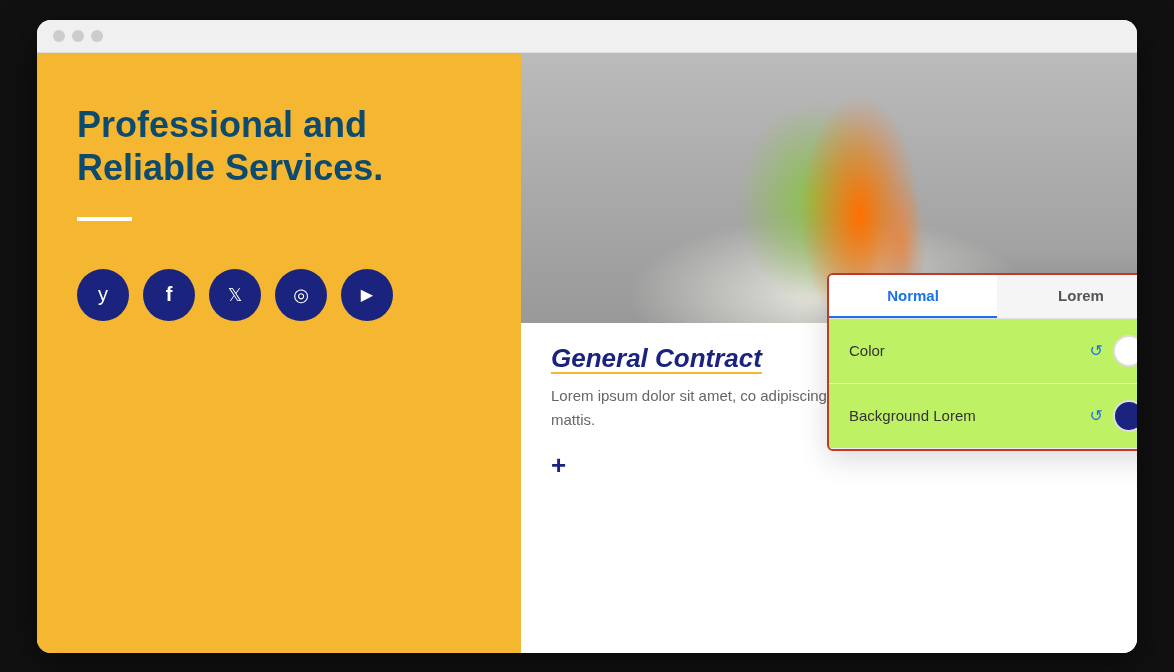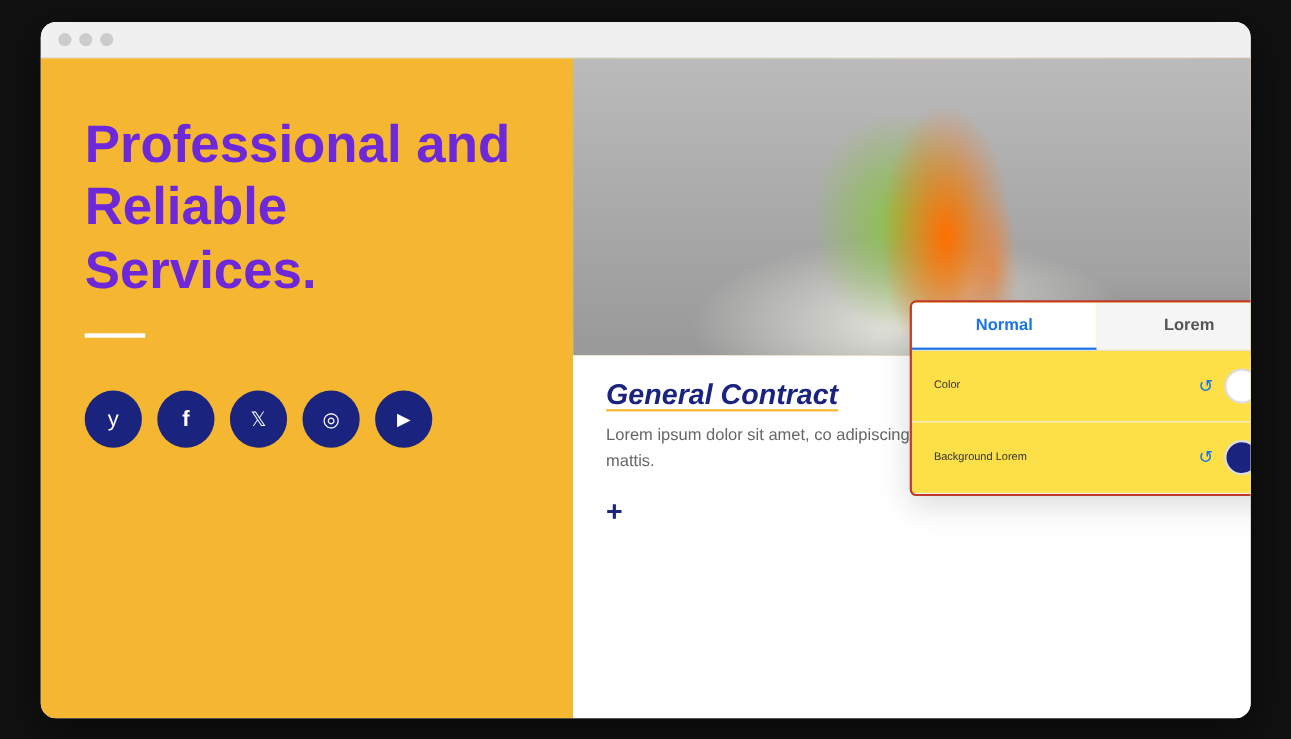--- a/index.html
+++ b/index.html
@@ -46,22 +46,22 @@
     .left-panel {
       width: 44%;
       background: #F5B731;
       padding: 50px 40px;
       display: flex;
       flex-direction: column;
       justify-content: flex-start;
     }
 
     .left-panel h1 {
-      color: #6d28d9;
-      font-size: 48px;
+      color: #0c4a6e;
+      font-size: 36px;
       font-weight: 900;
       line-height: 1.2;
       margin-bottom: 28px;
     }
 
     .divider-line {
       width: 55px;
       height: 4px;
       background: #fff;
       margin-bottom: 48px;
@@ -147,21 +147,21 @@
       font-weight: bold;
       cursor: pointer;
     }
 
     
     .popup-panel {
       position: absolute;
       right: -30px;
       top: 220px;
       width: 340px;
-      background: #fde047;
+      background: #bef264;
       border: 2px solid #c0392b;
       border-radius: 6px;
       box-shadow: 0 8px 30px rgba(0,0,0,0.15);
       z-index: 10;
       overflow: hidden;
     }
 
     .popup-tabs {
       display: flex;
       border-bottom: 1px solid #e0e0e0;
@@ -186,21 +186,21 @@
 
     .popup-row {
       display: flex;
       align-items: center;
       padding: 16px 20px;
       border-bottom: 1px solid #f0f0f0;
     }
 
     .popup-row-label {
       flex: 1;
-      font-size: 10px;
+      font-size: 15px;
       color: #333;
       font-weight: 400;
     }
 
     .reset-icon {
       color: #1a73e8;
       font-size: 16px;
       margin-right: 10px;
       cursor: pointer;
     }

